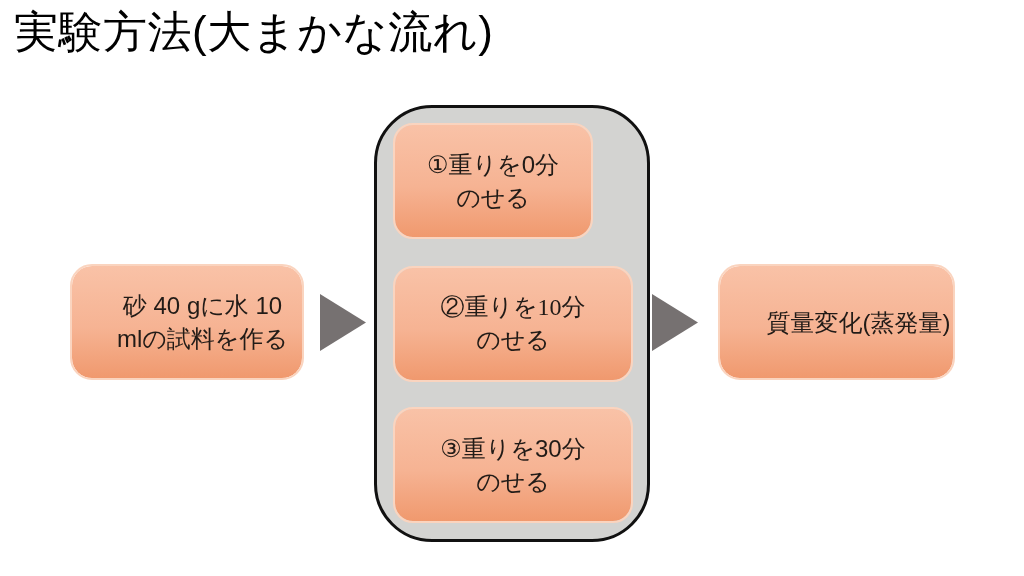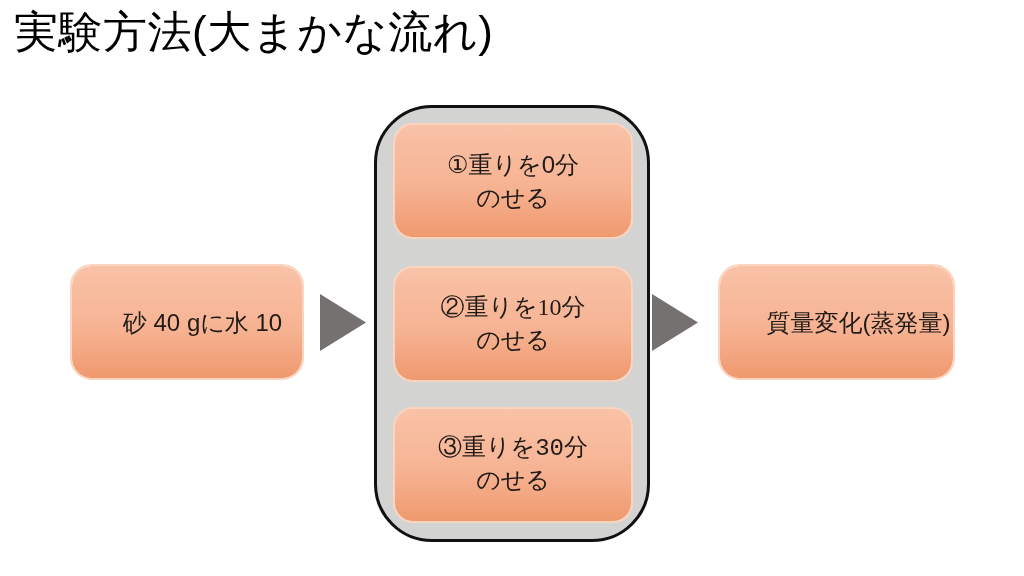--- a/index.html
+++ b/index.html
@@ -48,42 +48,43 @@
     position: absolute;
     left: 374px;
     top: 105px;
     width: 276px;
     height: 437px;
     box-sizing: border-box;
     background: #d3d3d1;
     border: 3px solid #111111;
     border-radius: 58px;
   }
-  .box-step1 { left: 393px; top: 123px; width: 240px; height: 116px; border-radius: 20px; }
+  .box-step1 { left: 393px; top: 123px; width: 200px; height: 116px; border-radius: 20px; }
   .box-step2 { left: 393px; top: 266px; width: 240px; height: 116px; border-radius: 20px; font-family: Liberation Serif, serif; }
-  .box-step3 { left: 393px; top: 407px; width: 240px; height: 116px; border-radius: 20px; font-family: Liberation Mono, monospace; }
+  .box-step3 { left: 393px; top: 407px; width: 240px; height: 116px; border-radius: 20px; }
   .arrow {
     position: absolute;
     width: 46px;
     height: 57px;
     background: #767171;
     clip-path: polygon(0% 0%, 100% 50%, 0% 100%);
   }
   .arrow-1 { left: 320px; top: 294px; }
   .arrow-2 { left: 652px; top: 294px; }
 </style>
 </head>
 <body>
 
 <div class="slide">
 
   <div class="title">実験方法(大まかな流れ)</div>
 
   <div class="obox box-input">
     <span class="line">砂 40 gに水 10</span>
+    <span class="line">mlの試料を作る</span>
   </div>
 
   <div class="arrow arrow-1"></div>
 
   <div class="steps-container"></div>
 
   <div class="obox box-step1">
     <span class="line">①重りを0分</span>
     <span class="line">のせる</span>
   </div>

